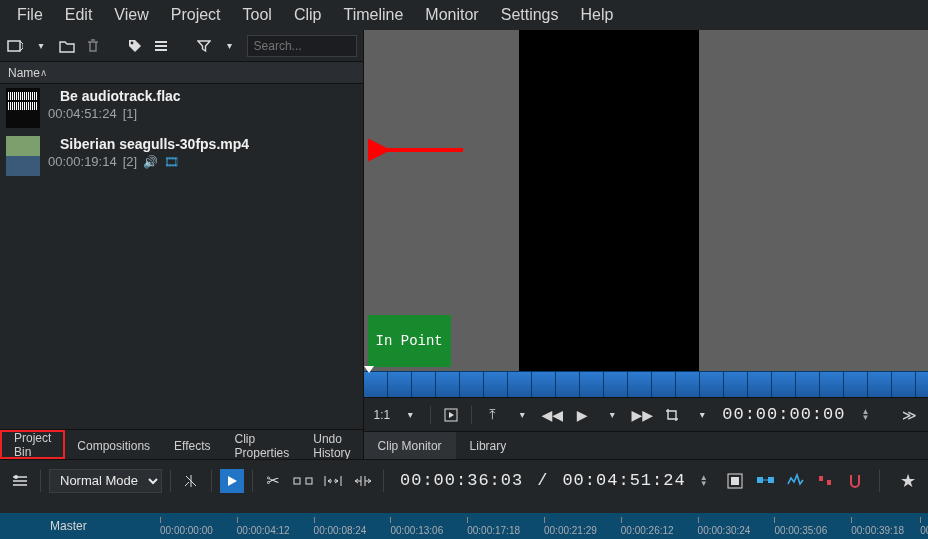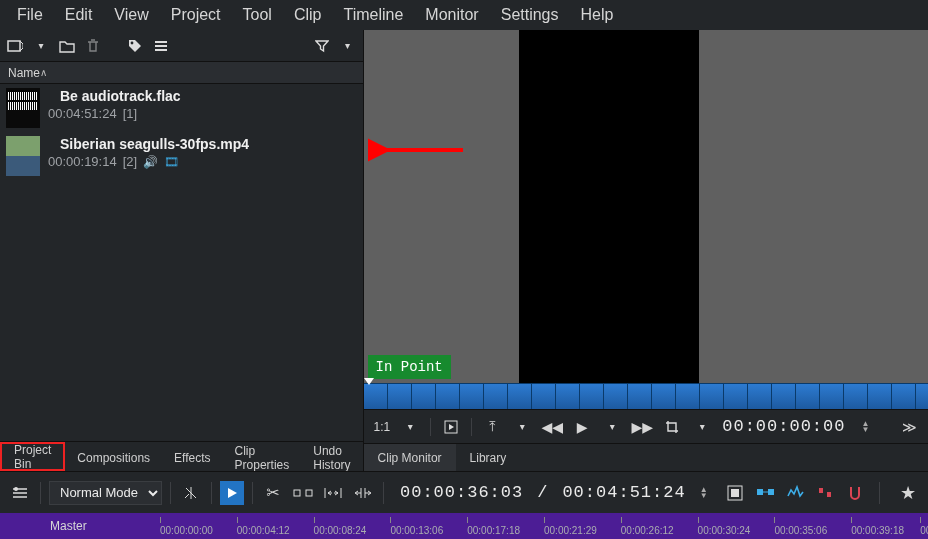--- a/index.html
+++ b/index.html
@@ -32,21 +32,21 @@
   .clip-name { font-size: 14px; font-weight: 700; color: #f0f0f0; padding-left: 12px; }
   .clip-meta { font-size: 13px; color: #9fa2a6; display: flex; align-items: center; gap: 6px; }
   .clip-meta .miniico { color: #3daee9; font-size: 12px; }
 
   .leftpane-tabs { height: 30px; display: flex; align-items: stretch; background: #232629; border-top: 1px solid #111; }
   .leftpane-tabs .tab { padding: 0 12px; font-size: 12px; display: flex; align-items: center; color: #cfcfcf; border-top: 2px solid transparent; }
   .leftpane-tabs .tab.active { border: 2px solid #e22; background: #232629; }
 
   .monitor-area { flex: 1; background: #606060; display: flex; align-items: flex-end; justify-content: center; position: relative; }
   .monitor-black { position: absolute; top: 0; bottom: 0; left: 155px; width: 180px; background: #000; }
-  .inpoint { position: absolute; left: 4px; bottom: 4px; background: #178a2e; color: #fff; font-family: "Courier New", monospace; font-size: 14px; padding: 4px 8px; }
+  .inpoint { position: absolute; left: 4px; bottom: 4px; background: #178a2e; color: #fff; font-family: "Courier New", monospace; font-size: 14px; padding: 18px 8px; }
 
   .ruler { height: 26px; background: linear-gradient(#2d7bd1,#1d5aa0); position: relative; border-top: 1px solid #0a3a6a; }
   .ruler-ticks { position: absolute; inset: 0; background: repeating-linear-gradient(90deg, transparent 0 23px, #0a3a6a 23px 24px); }
   .ruler-play { position: absolute; left: 0; top: -6px; width: 0; height: 0; border-left: 5px solid transparent; border-right: 5px solid transparent; border-top: 7px solid #fff; }
 
   .monitor-controls { height: 34px; display: flex; align-items: center; gap: 10px; padding: 0 10px; background: #232629; border-top: 1px solid #111; }
   .monitor-controls .ctl { width: 20px; height: 20px; display: inline-flex; align-items: center; justify-content: center; color: #d6d6d6; font-size: 14px; }
   .monitor-controls .divider { width: 1px; height: 18px; background: #3d3f43; }
   .tc { font-family: "Courier New", monospace; font-size: 17px; color: #eaeaea; letter-spacing: 1px; margin-left: auto; margin-right: 6px; }
 
@@ -58,21 +58,21 @@
   .mode { display: flex; align-items: center; }
   .mode select { background: #2b2e32; color: #eaeaea; border: 1px solid #3a3d41; height: 24px; font-size: 13px; padding: 0 6px; }
   .tbtn { width: 24px; height: 24px; display: inline-flex; align-items: center; justify-content: center; color: #d6d6d6; }
   .tbar-divider { width: 1px; height: 22px; background: #3d3f43; margin: 0 2px; }
   .tl-tc { font-family: "Courier New", monospace; font-size: 17px; color: #eaeaea; letter-spacing: 1px; margin: 0 8px; }
   .flex1 { flex: 1; }
   .updn { display: inline-flex; flex-direction: column; line-height: 6px; font-size: 8px; color: #aaa; }
   .right-icons { display: flex; gap: 14px; align-items: center; }
   .sqico { width: 16px; height: 16px; display: inline-block; }
 
-  .timeline-strip { height: 26px; background: #4c1d95; display: flex; }
+  .timeline-strip { height: 26px; background: #0c4a6e; display: flex; margin-top: 12px; }
   .tl-master { width: 160px; display: flex; align-items: center; padding-left: 50px; font-size: 12px; color: #d6d6d6; }
   .tl-ruler { flex: 1; position: relative; font-size: 10px; color: #a9acb0; }
   .tl-tick { position: absolute; top: 4px; display: flex; flex-direction: column; align-items: flex-start; }
   .tl-tick::before { content: ""; width: 1px; height: 6px; background: #888; display: block; margin-bottom: 2px; }
 
   .arrow { position: absolute; pointer-events: none; }
 
   svg { display: block; }
 </style>
 </head>
@@ -126,20 +126,21 @@
               <path d="M2 3h12M2 7h12M2 11h12" stroke="#ddd" stroke-width="2"></path>
             </svg>
           </span>
         <span class="spacer"></span>
         <span class="ico">
             <svg width="14" height="14">
               <path d="M1 2h12l-4.5 5v5l-3-2v-3z" fill="none" stroke="#ddd" stroke-width="1.4"></path>
             </svg>
           </span>
         <span class="ico" style="font-size:10px">▾</span>
+        <input placeholder="Search..." style="">
       </div>
       <div class="bin-header">
         <span>Name</span>
         <span class="sorttri">∧</span>
       </div>
       <div class="bin-list">
         <div class="clip-row">
           <div class="thumb audiothumb"></div>
           <div class="clip-text">
             <span class="clip-name">Be audiotrack.flac</span>

